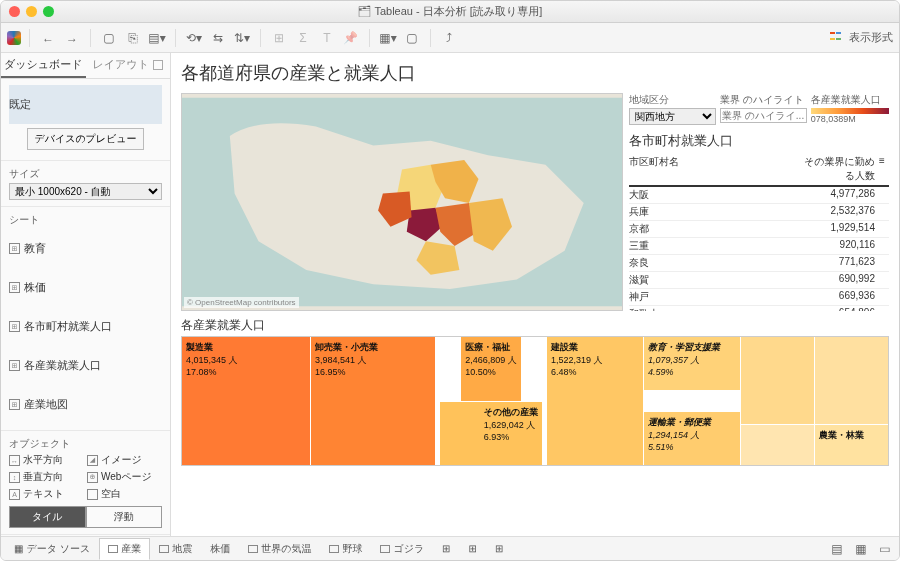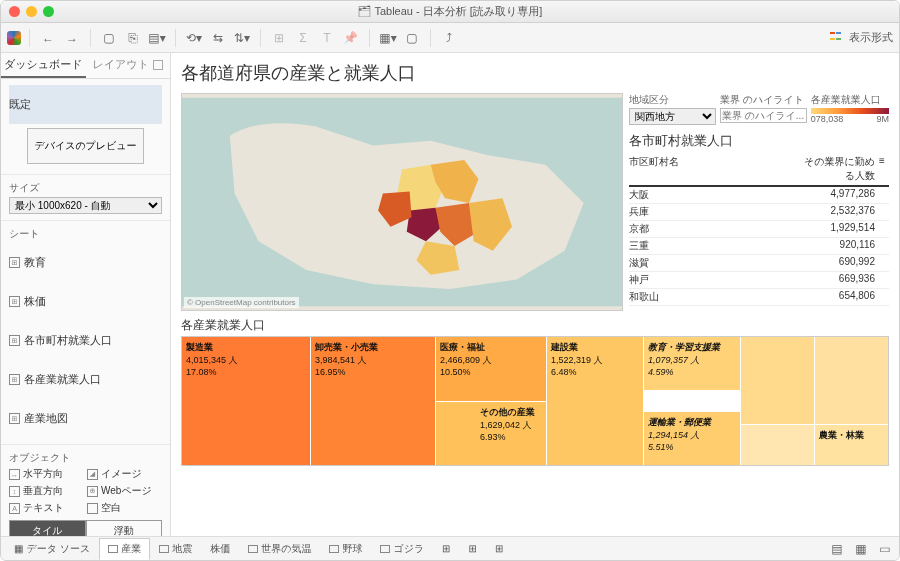--- a/index.html
+++ b/index.html
@@ -20,21 +20,21 @@
 .body { flex:1; display:flex; overflow:hidden; }
 .leftpane { width:170px; background:#fafafa; border-right:1px solid #ddd; display:flex; flex-direction:column; font-size:11px; }
 .lp-tabs{display:flex;border-bottom:1px solid #ddd}
 .lp-tab{flex:1;text-align:center;padding:4px 0;cursor:pointer}
 .lp-tab.active{border-bottom:2px solid #666;font-weight:500}
 .lp-tab.other{color:#888}
 .lp-thumb{width:10px;height:10px;border:1px solid #aaa;margin-left:4px;display:inline-block;vertical-align:middle}
 .lp-sec{padding:6px 8px;border-bottom:1px solid #e8e8e8}
 .lp-row{padding:12px 0;display:flex;align-items:center;gap:4px}
 .lp-row.selected{background:#dfe8f0}
-.lp-btn{border:1px solid #bbb;background:#f6f6f6;padding:10px 6px;font-size:10px;cursor:pointer;display:block;margin:4px auto}
+.lp-btn{border:1px solid #bbb;background:#f6f6f6;padding:3px 6px;font-size:10px;cursor:pointer;display:block;margin:4px auto}
 .lp-label{color:#666;font-size:10px;margin-bottom:2px}
 .lp-select{width:100%;font-size:10px;padding:1px;border:1px solid #bbb}
 .sheet-icon{width:11px;height:11px;border:1px solid #888;display:inline-block;font-size:7px;text-align:center;line-height:10px;color:#888}
 .obj-grid{display:grid;grid-template-columns:1fr 1fr;gap:3px;font-size:10px}
 .obj-item{display:flex;align-items:center;gap:3px}
 .obj-icon{width:11px;height:11px;display:inline-flex;align-items:center;justify-content:center;border:1px solid #888;font-size:7px;color:#888}
 .tf-btns{display:flex;margin-top:5px}
 .tf-btn{flex:1;text-align:center;padding:3px;font-size:10px;border:1px solid #999;cursor:pointer}
 .tf-btn.active{background:#555;color:#fff}
 .chk{display:flex;align-items:center;gap:3px;font-size:10px;padding:4px 8px}
@@ -215,21 +215,21 @@
               <div class="filt-lab">地域区分</div>
               <select class="filt-sel"><option>関西地方</option></select>
             </div>
             <div class="filt">
               <div class="filt-lab">業界 のハイライト</div>
               <input class="filt-input" placeholder="業界 のハイライ..." style="">
             </div>
             <div class="filt" style="flex:.9">
               <div class="filt-lab">各産業就業人口</div>
               <div class="legend-bar"></div>
-              <div class="legend" style="display:flex;justify-content:space-between">
+              <div class="legend" style="display:flex;">
                   <span>078,038</span>
                   <span>9M</span>
                 </div>
             </div>
           </div>
           <div class="tbl-title">各市町村就業人口</div>
           <div class="tbl">
             <div class="tbl-head">
               <div class="th1">市区町村名</div>
               <div class="th2">その業界に勤める人数</div>
@@ -250,20 +250,25 @@
                   <div class="th1">京都</div>
                   <div class="th2">1,929,514</div>
                   <div class="th3"></div>
                 </div>
                 <div class="tbl-row">
                   <div class="th1">三重</div>
                   <div class="th2">920,116</div>
                   <div class="th3"></div>
                 </div>
                 <div class="tbl-row">
+                  <div class="th1">奈良</div>
+                  <div class="th2">771,623</div>
+                  <div class="th3"></div>
+                </div>
+                <div class="tbl-row">
                   <div class="th1">滋賀</div>
                   <div class="th2">690,992</div>
                   <div class="th3"></div>
                 </div>
                 <div class="tbl-row">
                   <div class="th1">神戸</div>
                   <div class="th2">669,936</div>
                   <div class="th3"></div>
                 </div>
                 <div class="tbl-row">
@@ -273,21 +278,21 @@
                 </div>
               </div>
           </div>
         </div>
       </div>
       <div class="dash-row2">
         <div class="tree-title">各産業就業人口</div>
         <div class="treemap" id="treemap">
             <div class="tm-cell" style="background: rgb(255, 122, 51); width: 128px;"><b>製造業</b><br>4,015,345 人<br>17.08%</div>
             <div class="tm-cell" style="background: rgb(255, 132, 51); width: 124px;"><b>卸売業・小売業</b><br>3,984,541 人<br>16.95%</div>
-            <div class="tm-col" style="width: 110px;">
+            <div class="tm-col" style="width: 110px; align-items: center;">
               <div class="tm-cell" style="background: rgb(255, 170, 69); flex: 1 1 0%;"><b>医療・福祉</b><br>2,466,809 人<br>10.50%</div>
               <div class="tm-cell" style="background: rgb(255, 194, 90); flex: 1 1 0%; padding-left: 44px;"><b>その他の産業</b><br>1,629,042 人<br>6.93%</div>
             </div>
             <div class="tm-cell" style="background: rgb(255, 199, 100); width: 96px;"><b>建設業</b><br>1,522,319 人<br>6.48%</div>
             <div class="tm-col" style="width: 96px; font-style: italic;">
               <div class="tm-cell" style="background: rgb(255, 210, 120); flex: 1 1 0%;"><b>教育・学習支援業</b><br>1,079,357 人<br>4.59%</div>
               <div class="tm-cell" style="background: rgb(255, 204, 110); flex: 1 1 0%; margin-top: 21px;"><b>運輸業・郵便業</b><br>1,294,154 人<br>5.51%</div>
             </div>
             <div class="tm-col" style="flex: 1 1 0%;">
               <div style="flex: 1 1 0%; display: flex; gap: 1px;">

